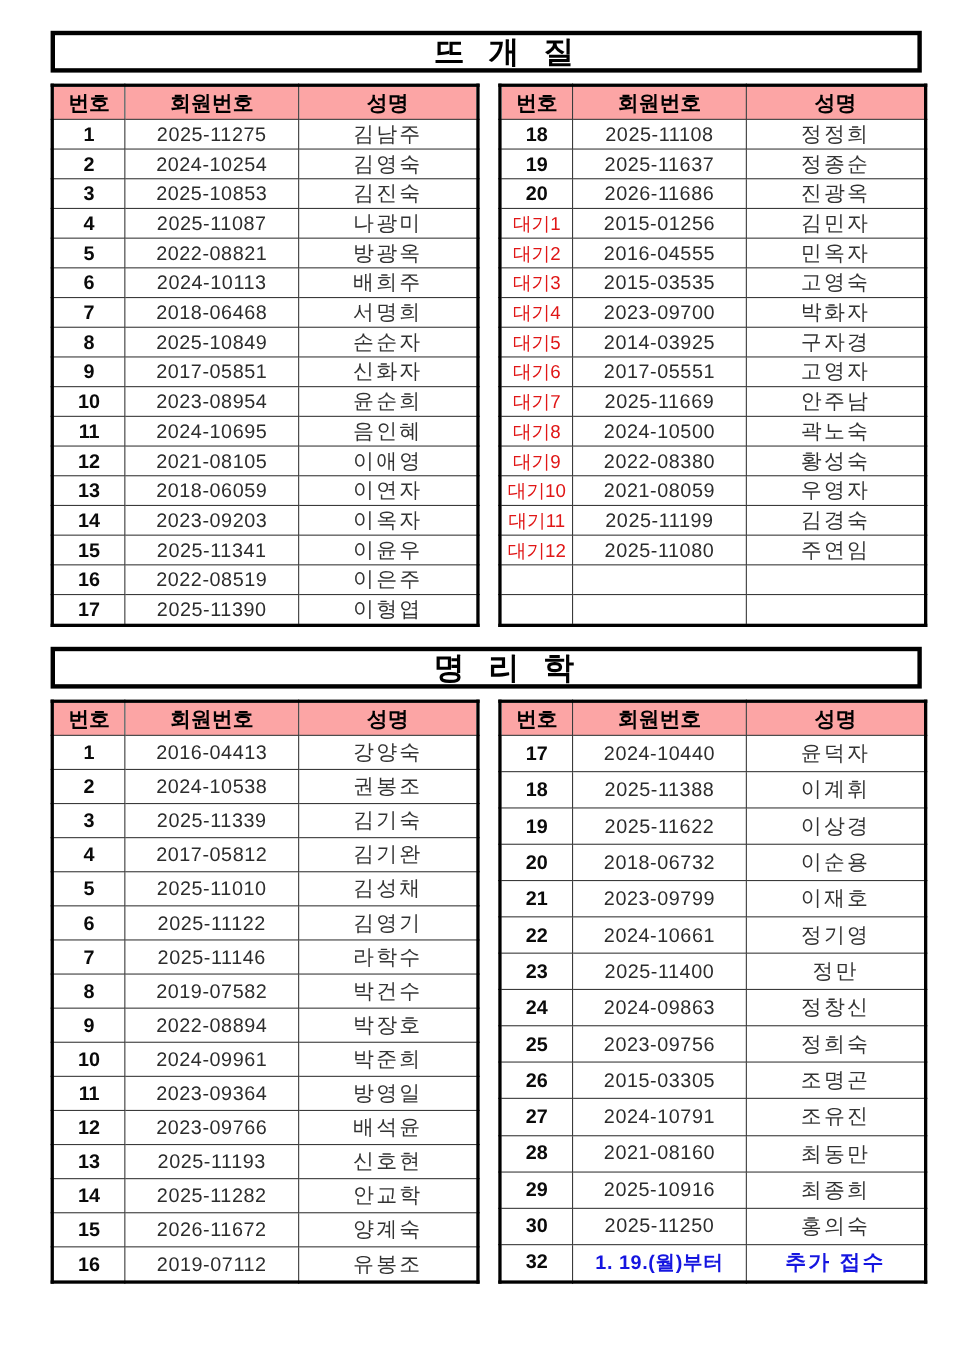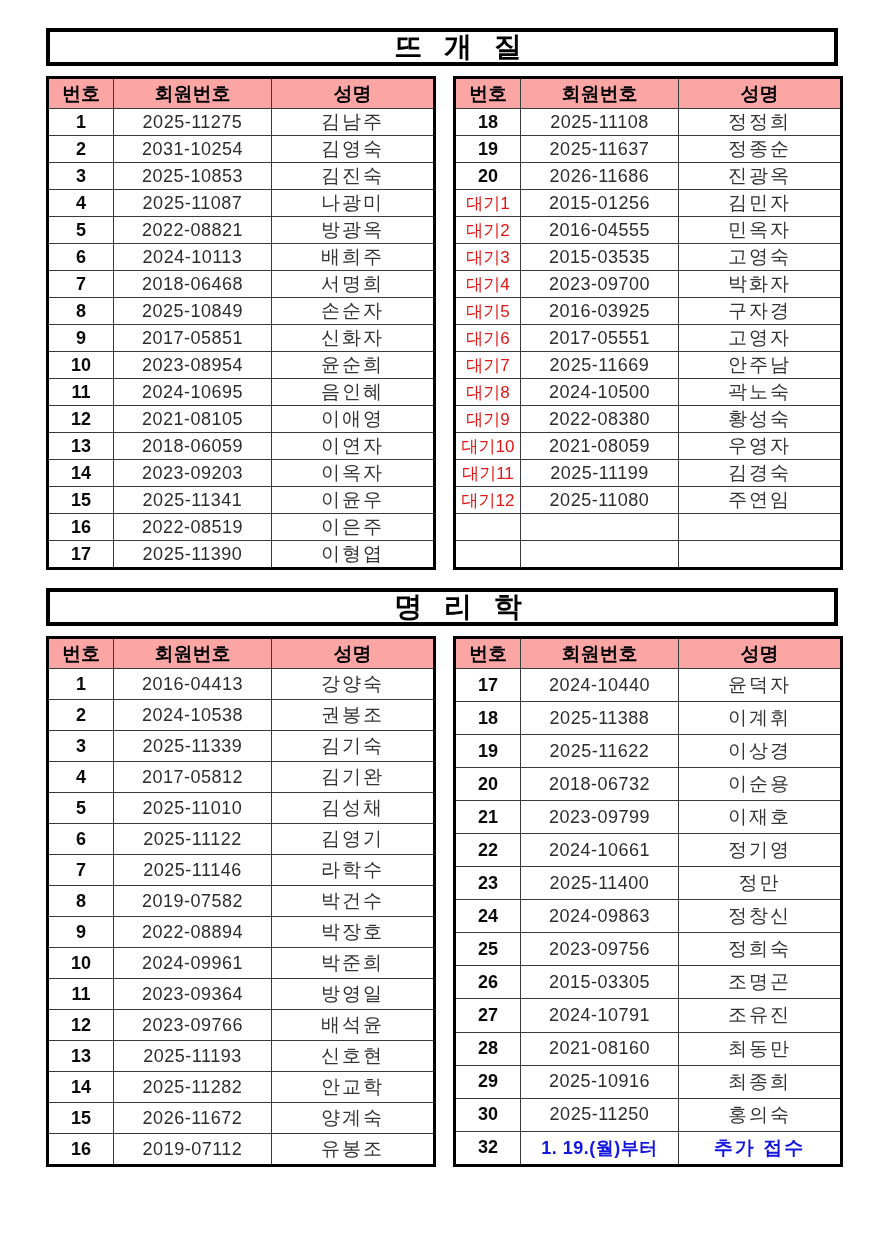--- a/index.html
+++ b/index.html
@@ -71,21 +71,21 @@
           </tr>
         </thead>
         <tbody>
             <tr>
               <td class="col-no">1</td>
               <td class="col-member">2025-11275</td>
               <td class="col-name">김남주</td>
             </tr>
             <tr>
               <td class="col-no">2</td>
-              <td class="col-member">2031-10254</td>
+              <td class="col-member">2024-10254</td>
               <td class="col-name">김영숙</td>
             </tr>
             <tr>
               <td class="col-no">3</td>
               <td class="col-member">2025-10853</td>
               <td class="col-name">김진숙</td>
             </tr>
             <tr>
               <td class="col-no">4</td>
               <td class="col-member">2025-11087</td>
@@ -202,21 +202,21 @@
               <td class="col-member">2015-03535</td>
               <td class="col-name">고영숙</td>
             </tr>
             <tr>
               <td class="col-no wait">대기4</td>
               <td class="col-member">2023-09700</td>
               <td class="col-name">박화자</td>
             </tr>
             <tr>
               <td class="col-no wait">대기5</td>
-              <td class="col-member">2016-03925</td>
+              <td class="col-member">2014-03925</td>
               <td class="col-name">구자경</td>
             </tr>
             <tr>
               <td class="col-no wait">대기6</td>
               <td class="col-member">2017-05551</td>
               <td class="col-name">고영자</td>
             </tr>
             <tr>
               <td class="col-no wait">대기7</td>
               <td class="col-member">2025-11669</td>

